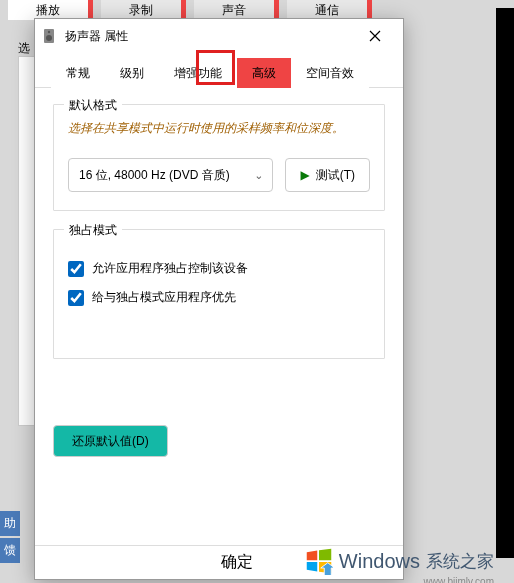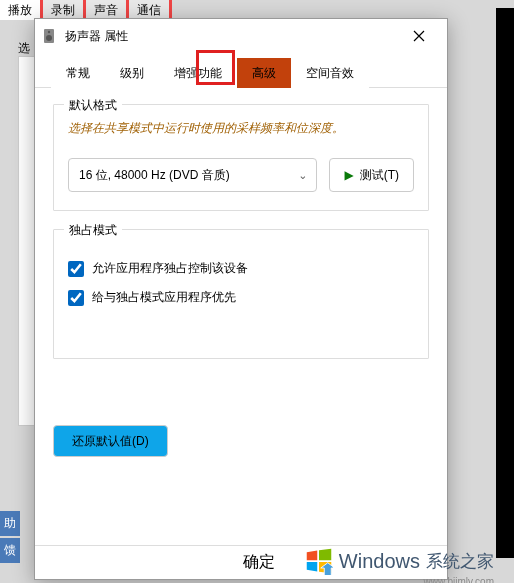--- a/index.html
+++ b/index.html
@@ -1,39 +1,39 @@
 <!DOCTYPE html>
 <html><head>
   <meta charset="utf-8">
   <style>
     * { box-sizing: border-box; margin: 0; padding: 0; font-family: "Microsoft YaHei", "Segoe UI", sans-serif; }
     body { width: 514px; height: 583px; background: #d8d8d8; position: relative; overflow: hidden; }
     
     .bg-tabs { position: absolute; top: 0; left: 0; right: 0; height: 20px; display: flex; font-size: 12px; }
-    .bg-tab { padding: 2px 8px; background: #e8e8e8; border-right: 3px solid #ef4444; }
+    .bg-tab { padding: 2px 28px; background: #e8e8e8; border-right: 5px solid #ef4444; margin-left: 8px; }
     .bg-tab.first { background: #fff; }
     
     .bg-left-label { position: absolute; top: 40px; left: 18px; font-size: 12px; }
     .bg-panel { position: absolute; top: 56px; left: 18px; width: 16px; height: 370px; border: 1px solid #ccc; border-right: none; background: #fff; }
     
     .right-black { position: absolute; top: 8px; right: 0; width: 18px; height: 550px; background: #000; }
     
     .bg-bottom { position: absolute; bottom: 20px; left: 0; width: 20px; font-size: 12px; color: #fff; }
     .bg-bottom-item { background: #4a7ab8; padding: 4px 2px; margin-top: 2px; text-align: center; }
     
-    .dialog { position: absolute; top: 18px; left: 34px; width: 414px; height: 562px; background: #fff; border: 1px solid #999; box-shadow: 0 4px 20px rgba(0,0,0,0.3); display: flex; flex-direction: column; }
+    .dialog { position: absolute; top: 18px; left: 34px; width: 370px; height: 562px; background: #fff; border: 1px solid #999; box-shadow: 0 4px 20px rgba(0,0,0,0.3); display: flex; flex-direction: column; }
     
     .titlebar { height: 34px; display: flex; align-items: center; padding: 0 8px; }
     .title-icon { width: 16px; height: 16px; margin-right: 6px; }
     .title-text { font-size: 12px; flex: 1; }
     .close-btn { width: 40px; height: 28px; display: flex; align-items: center; justify-content: center; cursor: pointer; font-size: 15px; }
     
     .tabs-row { display: flex; padding: 4px 8px 0 16px; position: relative; border-bottom: 1px solid #ddd; }
     .tab { padding: 6px 14px; font-size: 12px; cursor: pointer; border: 1px solid transparent; border-bottom: none; position: relative; top: 1px; background: #fff; }
-    .tab.active { background: #c2410c; }
+    .tab.active { background: #ef4444; }
     .tab-highlight { position: absolute; border: 3px solid #e02020; pointer-events: none; }
     
     .content { flex: 1; padding: 16px 18px; overflow: hidden; }
     
     .group { border: 1px solid #ddd; border-radius: 1px; padding: 14px 14px 18px 14px; margin-bottom: 18px; position: relative; }
     .group-title { position: absolute; top: -8px; left: 10px; background: #fff; padding: 0 5px; font-size: 12px; }
     .group-desc { font-size: 12px; color: #a16207; margin-bottom: 20px; line-height: 1.6; font-style: italic; }
     
     .row { display: flex; gap: 12px; align-items: center; }
     
@@ -41,21 +41,21 @@
     .select-input { width: 100%; height: 34px; border: 1px solid #ccc; border-radius: 4px; padding: 0 30px 0 10px; font-size: 12px; background: #fff; cursor: pointer; text-align: left; }
     .select-chevron { position: absolute; right: 10px; top: 50%; transform: translateY(-50%); pointer-events: none; font-size: 11px; color: #666; }
     
     .test-btn { height: 34px; padding: 0 14px; border: 1px solid #ccc; border-radius: 4px; background: #fff; font-size: 12px; cursor: pointer; display: flex; align-items: center; gap: 6px; }
     .play-icon { color: #0a7a0a; font-size: 12px; }
     
     .chk-row { display: flex; align-items: center; gap: 8px; margin-bottom: 12px; }
     .chk { width: 16px; height: 16px; accent-color: #0067c0; cursor: pointer; }
     .chk-label { font-size: 12px; }
     
-    .reset-btn { height: 32px; padding: 0 18px; border: 1px solid #ccc; border-radius: 4px; background: #0ea5e9; font-size: 12px; cursor: pointer; margin-top: 48px; }
+    .reset-btn { height: 32px; padding: 0 18px; border: 1px solid #ccc; border-radius: 4px; background: #14b8a6; font-size: 12px; cursor: pointer; margin-top: 48px; }
     
     .footer { height: 34px; border-top: 1px solid #ddd; display: flex; align-items: center; justify-content: center; }
     .ok-btn { font-size: 16px; margin-left: 36px; }
     
     .watermark { position: absolute; bottom: 8px; right: 20px; display: flex; align-items: center; gap: 6px; font-size: 16px; color: #405770; }
     .watermark-sub { position: absolute; bottom: -4px; right: 20px; font-size: 10px; color: #888; }
     .win-logo { width: 28px; height: 28px; }
     .win-text-bold { font-weight: 400; font-size: 20px; }
     .win-text-cn { font-size: 17px; }
   </style>

